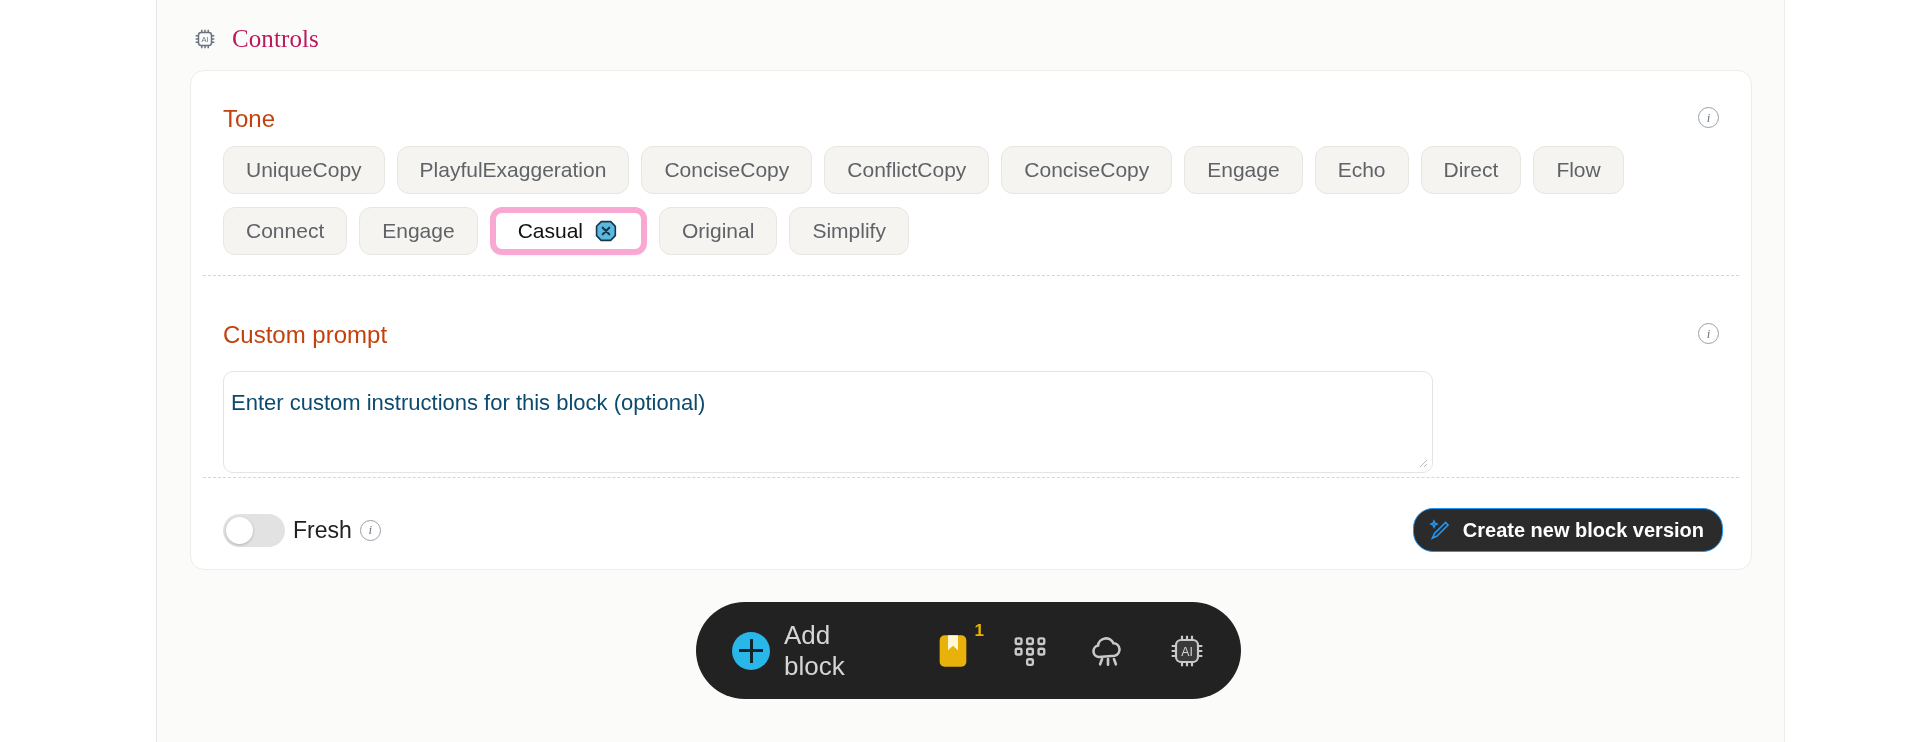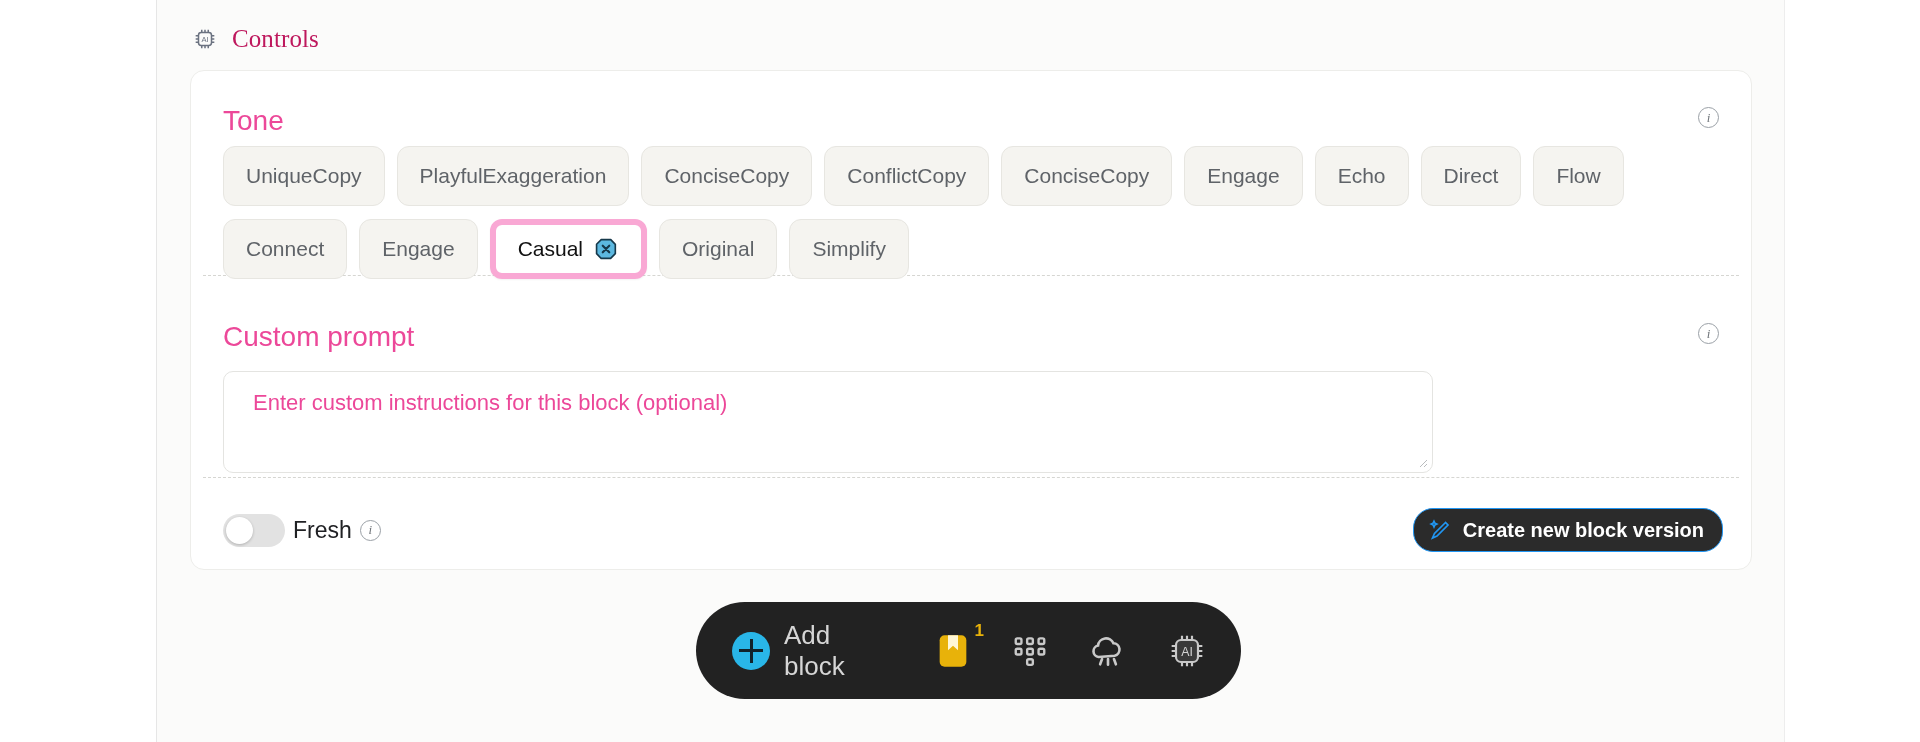--- a/index.html
+++ b/index.html
@@ -79,22 +79,22 @@
     left: 12px; right: 12px;
     border-top: 1px dashed #d6d6d2;
     height: 0;
   }
   .divider.d1 { top: 204px; }
   .divider.d2 { top: 406px; }
 
   
   .sec-label {
     position: absolute;
-    font-size: 28px;
-    color: #ec4899;
+    font-size: 24px;
+    color: #c2410c;
   }
   .info-icon {
     position: absolute;
     width: 21px; height: 21px;
     border-radius: 50%;
     border: 1.4px solid #9aa0a6;
     color: #70757a;
     font-size: 13px;
     font-family: "Liberation Serif", serif;
     font-style: italic;
@@ -107,21 +107,21 @@
 
   .chips {
     position: absolute;
     left: 32px; top: 75px;
     width: 1500px;
     display: flex;
     flex-wrap: wrap;
     gap: 13px 12px;
   }
   .chip {
-    height: 60px;
+    height: 48px;
     padding: 0 22px;
     display: inline-flex;
     align-items: center;
     gap: 10px;
     background: #f5f4f0;
     border: 1px solid #e7e6e1;
     border-radius: 12px;
     font-size: 21px;
     color: #5f6368;
     white-space: nowrap;
@@ -146,23 +146,23 @@
     left: 32px;
     top: 300px;
     width: 1210px;
     height: 102px;
     border: 1px solid #e4e4e1;
     border-radius: 10px;
     background: #fff;
   }
   .ta-placeholder {
     position: absolute;
-    left: 29px; top: 18px;
+    left: 7px; top: 18px;
     font-size: 22px;
-    color: #ec4899;
+    color: #0c4a6e;
   }
   .resize-grip {
     position: absolute;
     right: 4px; bottom: 4px;
     width: 12px; height: 12px;
     color: #b9bcbe;
   }
 
   
   .footer {

